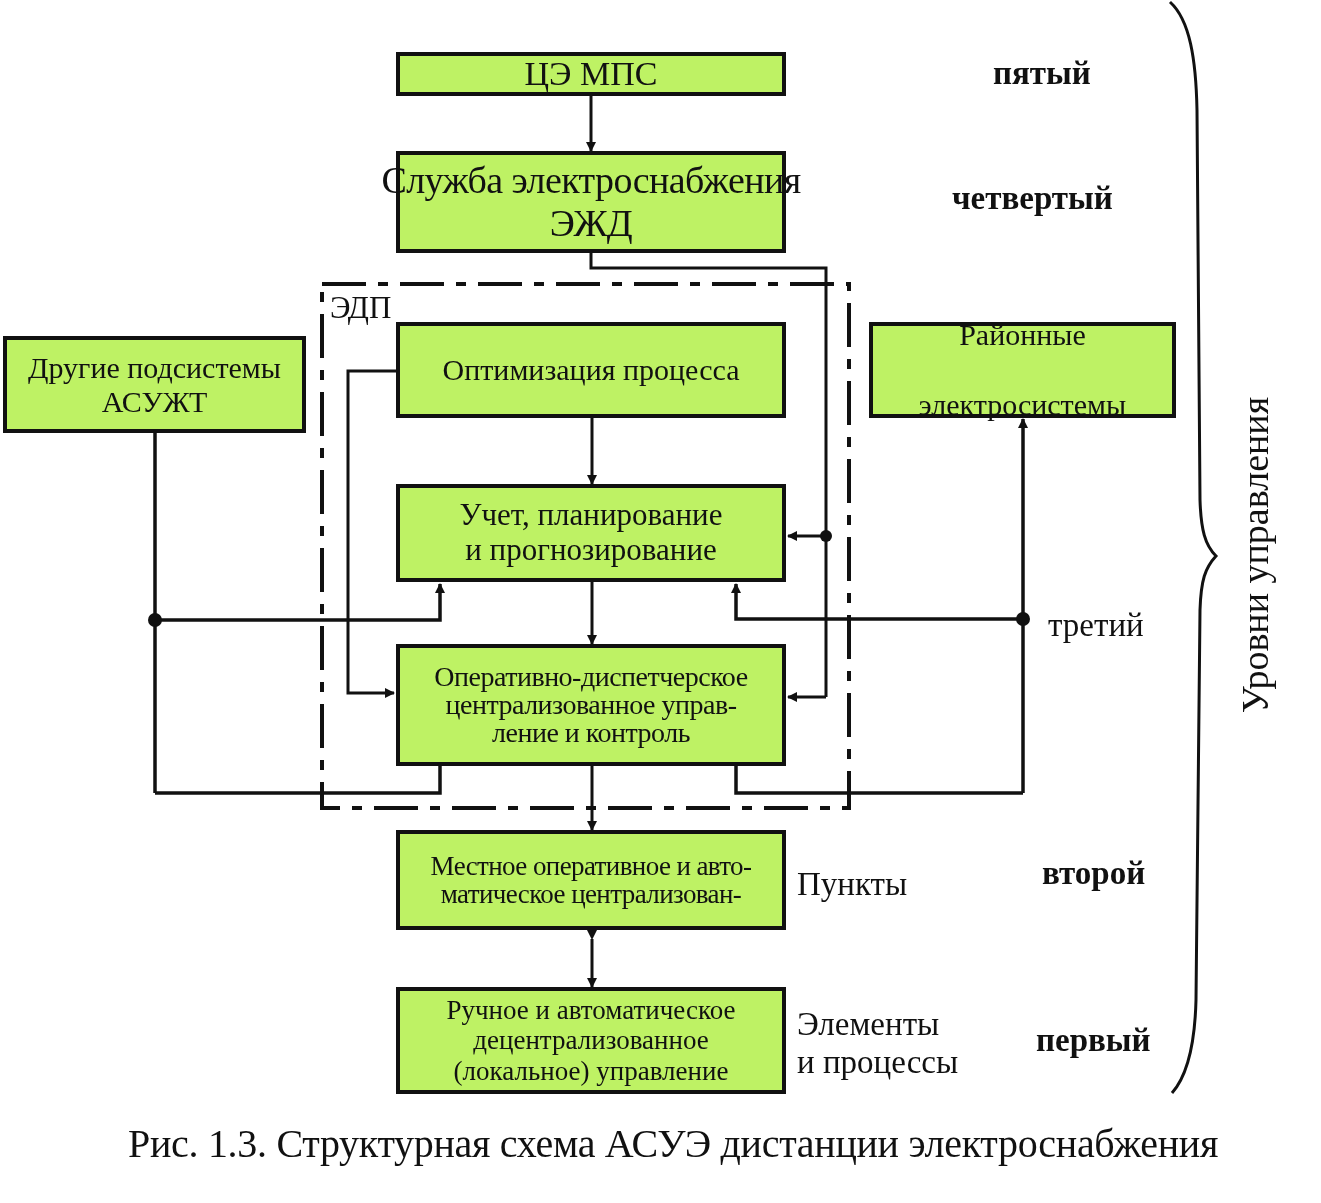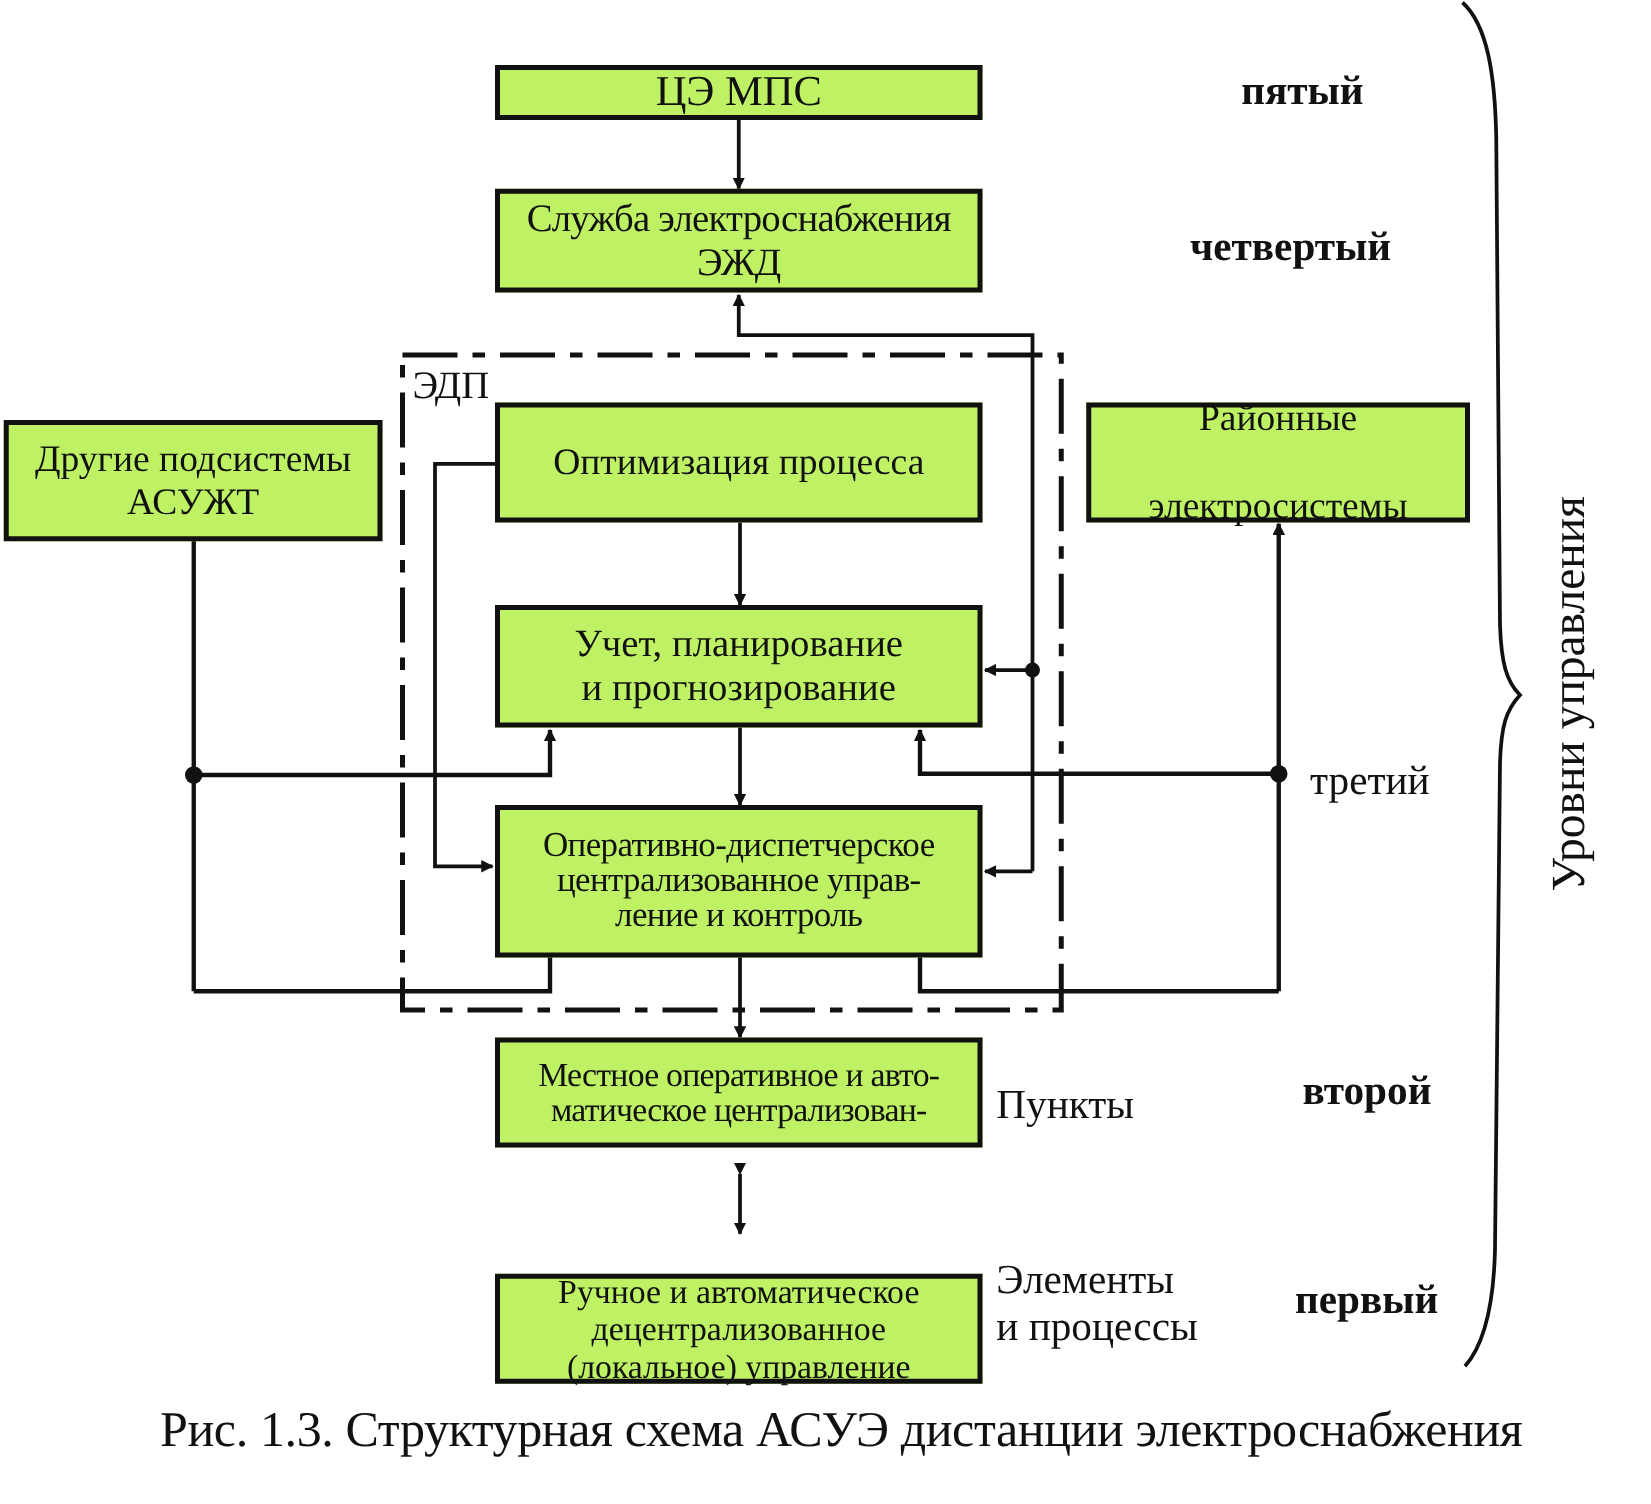--- a/index.html
+++ b/index.html
@@ -53,21 +53,21 @@
     <polyline points="1023,793 736,793 736,747" marker-end="url(#ah)" stroke-width="3.5"></polyline>
     <circle cx="1023" cy="619" r="7" fill="#111" stroke="none"></circle>
 
     <path stroke-width="3" d="M1170,2 C1190,20 1196,60 1197,110 L1200,500 C1201,530 1205,545 1216,556 C1205,568 1201,580 1200,610 L1196,1000 C1195,1040 1188,1075 1172,1093"></path>
   </g>
 </svg>
 
 <div class="box" style="left:396px;top:52px;width:390px;height:44px;font-size:34px;">
   <span>ЦЭ МПС</span>
 </div>
-<div class="box" style="left:396px;top:151px;width:390px;height:83px;font-size:31px;letter-spacing:-0.6px;">
+<div class="box" style="left:396px;top:151px;width:390px;height:102px;font-size:38px;letter-spacing:-0.6px;">
   <span>Служба электроснабжения</span>
   <span>ЭЖД</span>
 </div>
 <div class="box" style="left:3px;top:336px;width:303px;height:97px;font-size:30px;">
   <span>Другие подсистемы</span>
   <span>АСУЖТ</span>
 </div>
 <div class="box" style="left:396px;top:322px;width:390px;height:96px;font-size:30px;">
   <span>Оптимизация процесса</span>
 </div>
@@ -77,25 +77,25 @@
 </div>
 <div class="box" style="left:396px;top:484px;width:390px;height:98px;font-size:31px;">
   <span>Учет, планирование</span>
   <span>и прогнозирование</span>
 </div>
 <div class="box" style="left:396px;top:644px;width:390px;height:122px;font-size:28px;line-height:1.0;letter-spacing:-0.5px;">
   <span>Оперативно-диспетчерское</span>
   <span>централизованное управ-</span>
   <span>ление и контроль</span>
 </div>
-<div class="box" style="left:396px;top:830px;width:390px;height:88px;font-size:27px;line-height:1.05;letter-spacing:-0.6px;">
+<div class="box" style="left:396px;top:830px;width:390px;height:100px;font-size:27px;line-height:1.05;letter-spacing:-0.6px;">
   <span>Местное оперативное и авто-</span>
   <span>матическое централизован-</span>
 </div>
-<div class="box" style="left:396px;top:987px;width:390px;height:88px;font-size:27px;line-height:1.12;margin-top:32px;">
+<div class="box" style="left:396px;top:987px;width:390px;height:107px;font-size:27px;line-height:1.12;">
   <span>Ручное и автоматическое</span>
   <span>децентрализованное</span>
   <span>(локальное)  управление</span>
 </div>
 
 <div class="lbl" style="left:330px;top:290px;font-size:31px;">ЭДП</div>
 
 <div class="lbl side" style="left:797px;top:866px;">Пункты</div>
 <div class="lbl side" style="left:797px;top:1006px;">Элементы</div>
 <div class="lbl side" style="left:797px;top:1044px;">и процессы</div>

